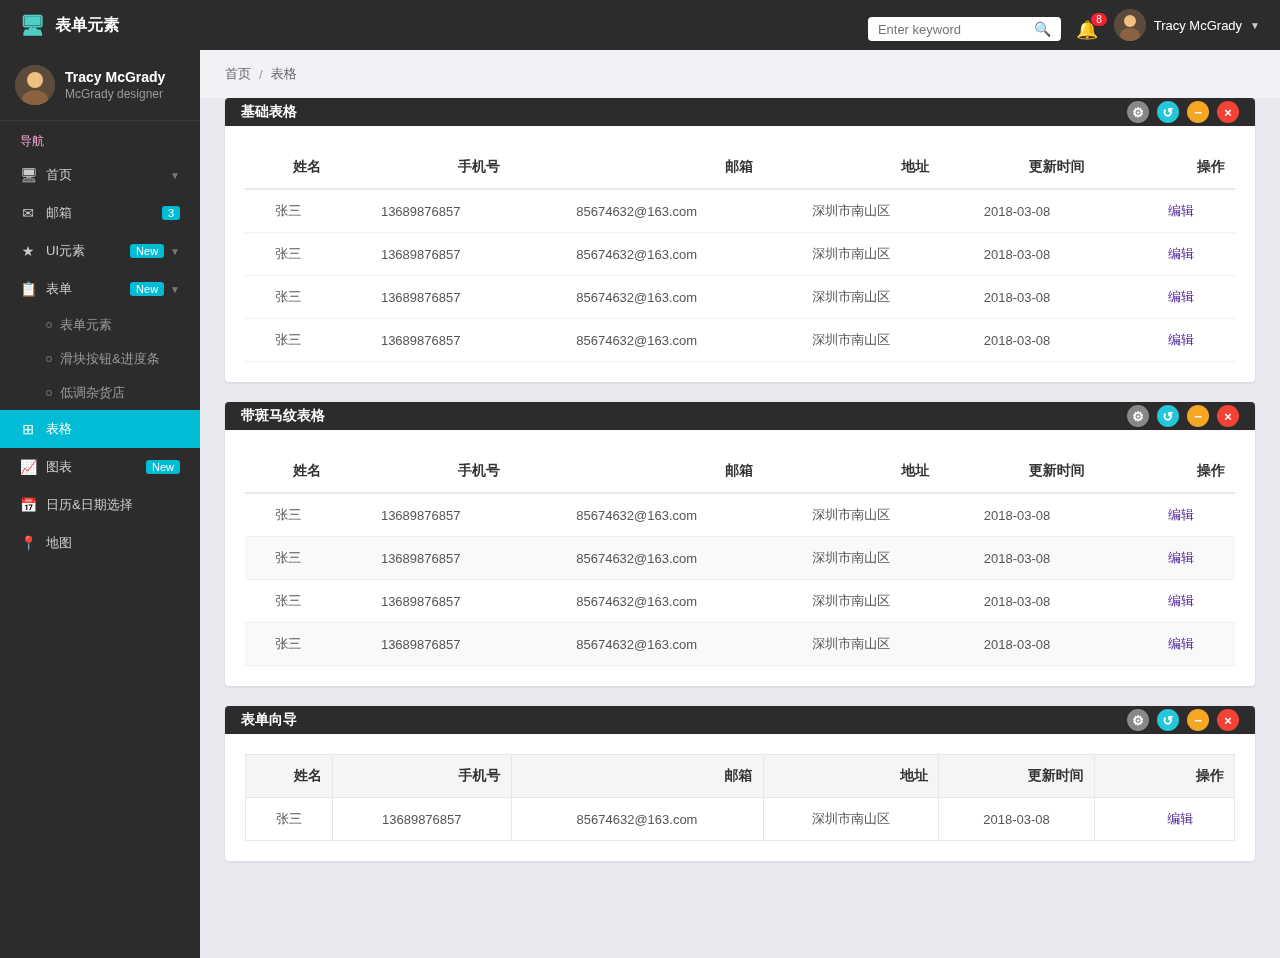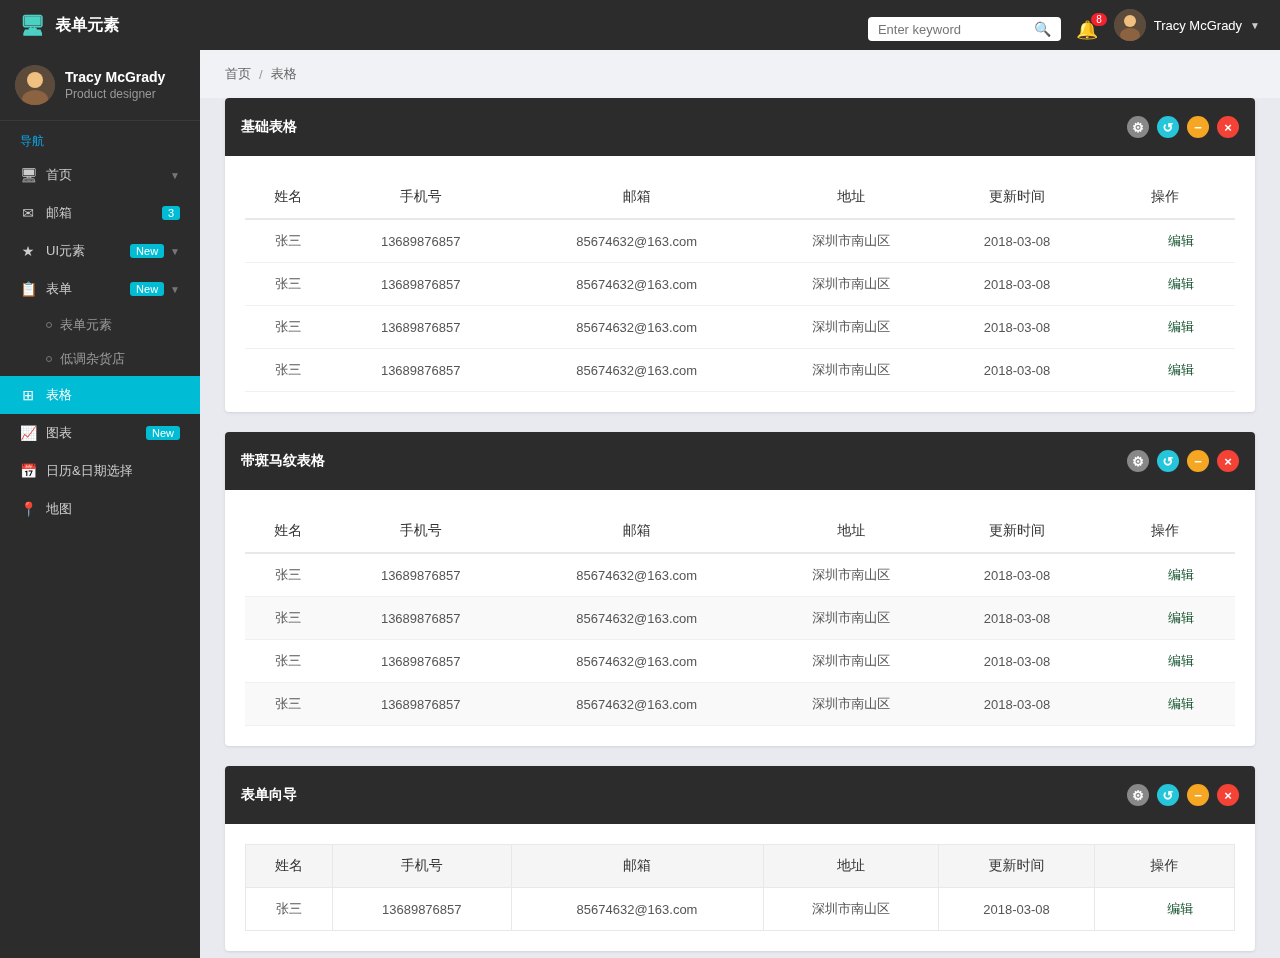--- a/index.html
+++ b/index.html
@@ -22,56 +22,56 @@
 
     
     .layout { display: flex; flex: 1; overflow: hidden; }
 
     
     .sidebar { width: 200px; background: #2c2c2c; color: #ccc; flex-shrink: 0; overflow-y: auto; }
     .sidebar-user { padding: 15px; display: flex; align-items: center; gap: 10px; border-bottom: 1px solid #3a3a3a; }
     .sidebar-user-avatar { width: 40px; height: 40px; border-radius: 50%; background: #555; overflow: hidden; display: flex; align-items: center; justify-content: center; }
     .sidebar-user-info .name { color: #fff; font-size: 14px; font-weight: bold; }
     .sidebar-user-info .role { color: #999; font-size: 12px; margin-top: 2px; }
-    .sidebar-nav-title { padding: 12px 20px 6px; color: #0ea5e9; font-size: 12px; }
+    .sidebar-nav-title { padding: 12px 20px 6px; color: #f9a8d4; font-size: 12px; }
     .sidebar-item { display: flex; align-items: center; justify-content: space-between; padding: 10px 20px; cursor: pointer; color: #ccc; transition: background 0.2s; }
     .sidebar-item.active { background: #00bcd4; color: #fff; }
     .sidebar-item-left { display: flex; align-items: center; gap: 10px; }
     .sidebar-item-icon { font-size: 14px; width: 16px; text-align: center; }
     .sidebar-item-label { font-size: 13px; }
     .sidebar-badge { background: #00bcd4; color: #fff; border-radius: 3px; font-size: 11px; padding: 1px 6px; }
     .sidebar-badge.mail { background: #00bcd4; }
     .sidebar-arrow { font-size: 10px; color: #777; }
     .sidebar-sub-item { padding: 8px 20px 8px 46px; cursor: pointer; color: #999; font-size: 13px; display: flex; align-items: center; gap: 8px; }
     .sidebar-sub-item .dot { width: 6px; height: 6px; border-radius: 50%; border: 1px solid #777; display: inline-block; }
 
     
     .main { flex: 1; overflow-y: auto; }
     .breadcrumb { padding: 15px 25px; background: #f0f2f5; display: flex; align-items: center; gap: 8px; color: #666; font-size: 13px; }
     .breadcrumb-sep { color: #999; }
     .content { padding: 0 25px 25px; }
 
     
     .card { background: #fff; margin-bottom: 20px; border-radius: 4px; overflow: hidden; box-shadow: 0 1px 3px rgba(0,0,0,0.1); }
-    .card-header { background: #2c2c2c; padding: 18px 16px; display: flex; align-items: center; justify-content: space-between; }
+    .card-header { background: #2c2c2c; padding: 3px 16px; display: flex; align-items: center; justify-content: space-between; }
     .card-title { color: #fff; font-size: 14px; font-weight: bold; }
     .card-actions { display: flex; gap: 8px; }
     .card-btn { width: 22px; height: 22px; border-radius: 50%; display: flex; align-items: center; justify-content: center; color: #fff; font-size: 13px; cursor: pointer; font-weight: bold; }
     .card-btn.grey { background: #888; }
     .card-btn.teal { background: #26c6da; }
     .card-btn.yellow { background: #f5a623; }
     .card-btn.red { background: #f44336; }
 
     .card-body { padding: 20px; }
 
     
     .data-table { width: 100%; border-collapse: collapse; }
-    .data-table th { padding: 12px 10px; text-align: center; color: #333; font-weight: normal; border-bottom: 2px solid #e8e8e8; font-size: 14px; }
+    .data-table th { padding: 12px 10px; text-align: right; color: #333; font-weight: bold; border-bottom: 2px solid #e8e8e8; font-size: 14px; }
     .data-table td { padding: 12px 10px; text-align: center; color: #555; border-bottom: 1px solid #f0f0f0; font-size: 13px; }
-    .data-table .edit-link { color: #14532d; cursor: pointer; text-decoration: none; margin-left: 32px; }
+    .data-table .edit-link { color: #4c1d95; cursor: pointer; text-decoration: none; margin-left: 32px; }
 
     
     .striped-table tr:nth-child(even) td { background: #f9f9f9; }
 
     
     .bordered-table { border: 1px solid #e8e8e8; }
     .bordered-table th { background: #f5f5f5; border: 1px solid #e8e8e8; }
     .bordered-table td { border: 1px solid #e8e8e8; }
 
     .phone-text { color: #f5a623; }
@@ -114,21 +114,21 @@
     <div class="sidebar-user">
       <div class="sidebar-user-avatar">
         <svg width="40" height="40" viewBox="0 0 40 40" xmlns="http://www.w3.org/2000/svg">
           <rect width="40" height="40" fill="#5c4a3a" rx="20"></rect>
           <circle cx="20" cy="15" r="8" fill="#f0c080"></circle>
           <ellipse cx="20" cy="34" rx="13" ry="9" fill="#8b6340"></ellipse>
         </svg>
       </div>
       <div class="sidebar-user-info">
         <div class="name">Tracy McGrady</div>
-        <div class="role">Product designer</div>
+        <div class="role">McGrady designer</div>
       </div>
     </div>
 
     <div class="sidebar-nav-title">导航</div>
 
     <div class="sidebar-item">
       <div class="sidebar-item-left">
         <span class="sidebar-item-icon">🖥</span>
         <span class="sidebar-item-label">首页</span>
       </div>
@@ -161,20 +161,24 @@
       </div>
       <div style="display:flex;align-items:center;gap:6px;">
         <span class="sidebar-badge">New</span>
         <span class="sidebar-arrow">▼</span>
       </div>
     </div>
 
     <div class="sidebar-sub-item">
       <span class="dot"></span>
       <span>表单元素</span>
+    </div>
+    <div class="sidebar-sub-item">
+      <span class="dot"></span>
+      <span>滑块按钮&amp;进度条</span>
     </div>
     <div class="sidebar-sub-item">
       <span class="dot"></span>
       <span>低调杂货店</span>
     </div>
 
     <div class="sidebar-item active">
       <div class="sidebar-item-left">
         <span class="sidebar-item-icon">⊞</span>
         <span class="sidebar-item-label">表格</span>

